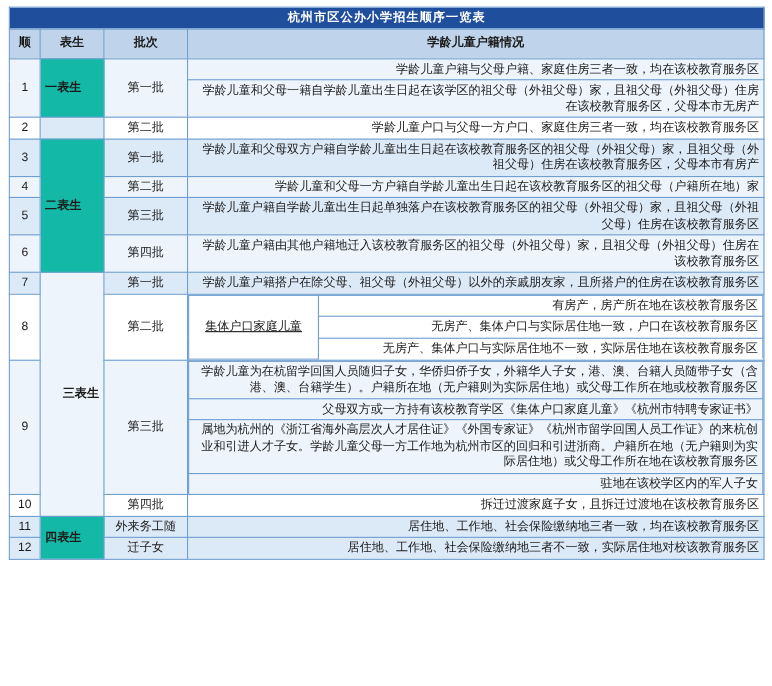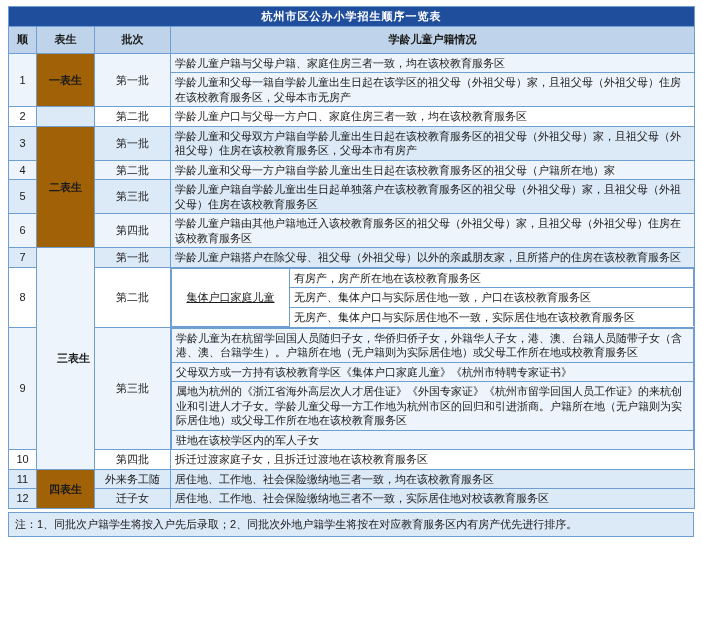--- a/index.html
+++ b/index.html
@@ -45,23 +45,23 @@
     text-align:center;
     font-weight:bold;
     font-size:12px;
     height:22px;
   }
   td.c{text-align:center;margin-top:33px;}
   td.num{text-align:center;font-size:12px;}
   .rowA{background:#dce9f7;}
   .rowB{background:#eef4fb;}
   .rowC{background:#ffffff;}
-  .grp{background:#a16207;font-weight:bold;text-align:center;font-size:12px;}
+  .grp{background:#14b8a6;font-weight:bold;font-size:12px;}
   .grp2{background:#eef4fb;font-weight:bold;text-align:right;font-size:12px;}
-  .desc{font-size:11px;line-height:1.35;}
+  .desc{font-size:11px;line-height:1.35;text-align:right;}
   .subtable{
     border-collapse:collapse;
     width:100%;
     table-layout:fixed;
   }
   .subtable td{
     border:0;
     border-bottom:1px solid #6f9fd0;
     padding:3px 4px;
     font-size:11px;
@@ -222,15 +222,14 @@
 
     <tr class="rowA">
       <td class="num">12</td>
       <td class="c">迁子女</td>
       <td class="desc">居住地、工作地、社会保险缴纳地三者不一致，实际居住地对校该教育服务区</td>
     </tr>
 
   </tbody>
     </table>
 
-  <div class="note">注：1、同批次户籍学生将按入户先后录取；2、同批次外地户籍学生将按在对应教育服务区内有房产优先进行排序。</div>
 
 </div>
 
 </body></html>

